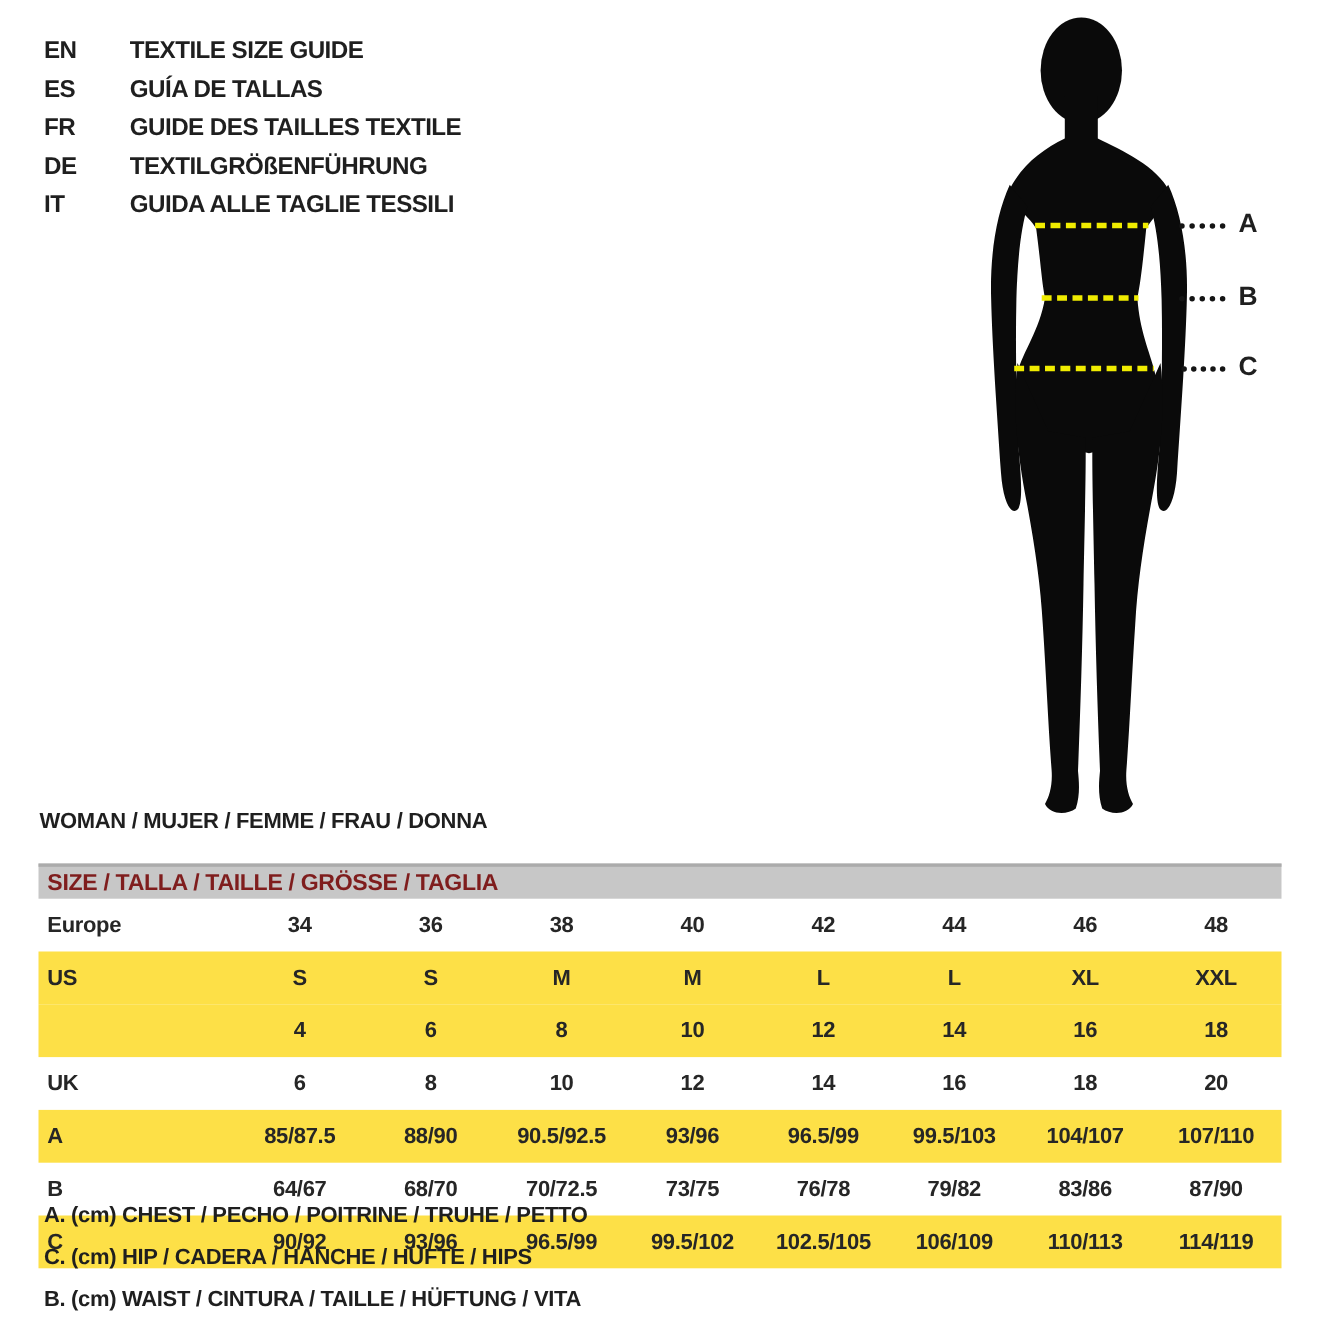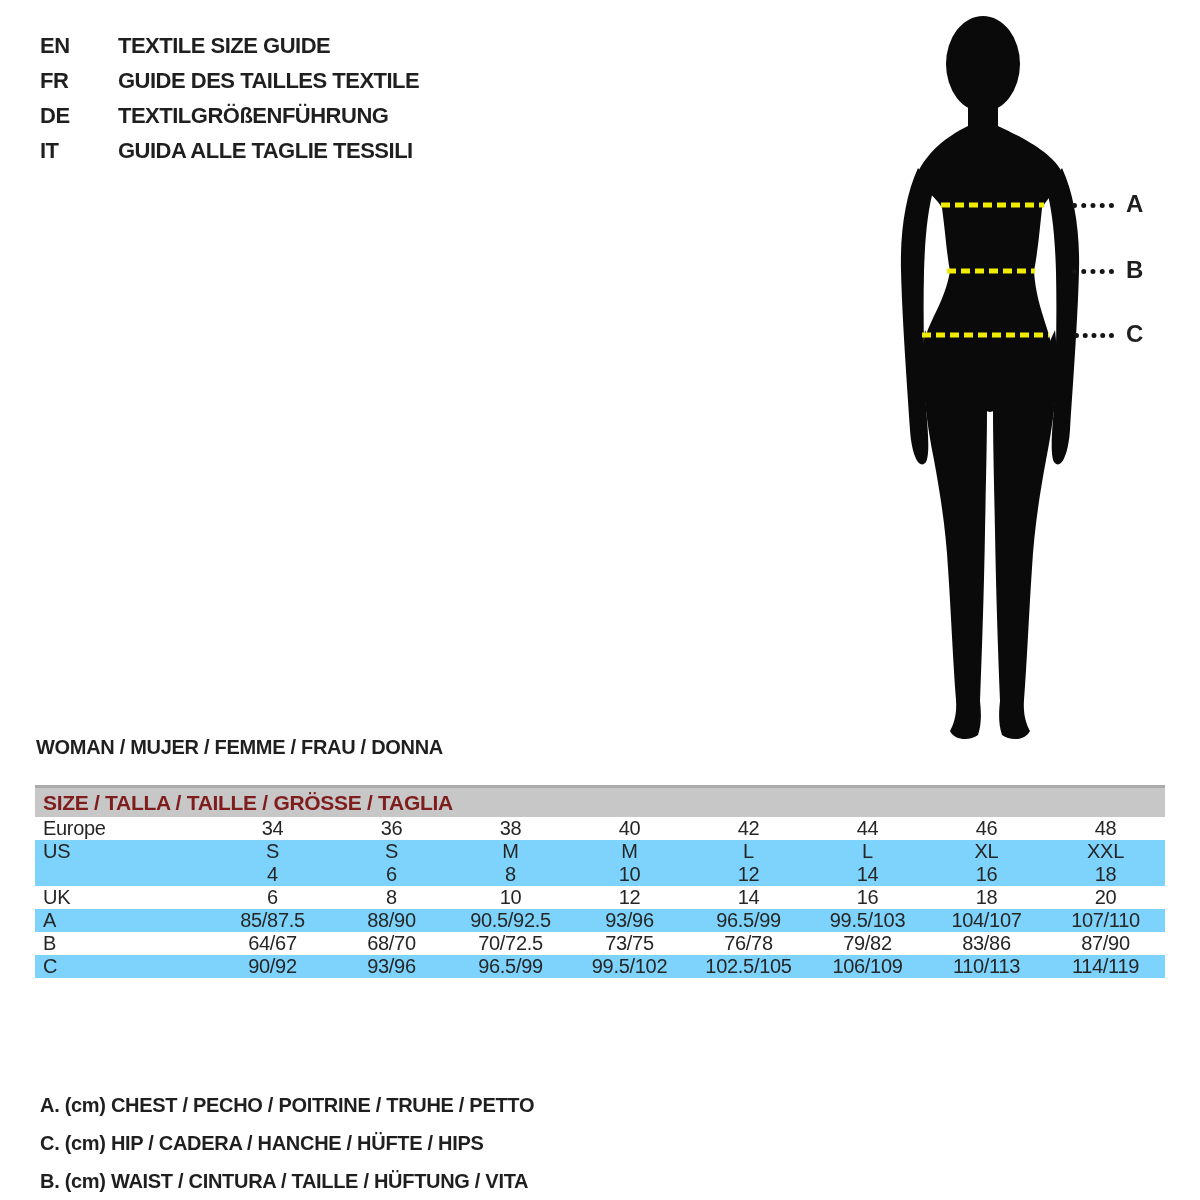--- a/index.html
+++ b/index.html
@@ -35,38 +35,42 @@
 
   
   .size-table{left:35px;top:785px;width:1130px;}
   .t-head{
     height:29px;background:#c7c7c7;border-top:3px solid #ababab;
     font-size:21px;font-weight:700;color:#7f1d1d;
     padding-left:8px;line-height:29px;letter-spacing:-0.3px;
   }
   .t-row{
     display:grid;grid-template-columns:178px repeat(8,1fr);
-    height:23px;align-items:center;
-    font-size:20px;font-weight:400;color:#262626;letter-spacing:-0.3px;
+    height:48px;align-items:center;
+    font-size:20px;font-weight:700;color:#262626;letter-spacing:-0.3px;
   }
-  .t-row.shade{background:#7dd3fc;}
+  .t-row.shade{background:#fde047;}
   .t-row .lbl{padding-left:8px;text-align:left;}
   .t-row .val{text-align:center;}
 
   
   .legend{left:40px;top:1086px;}
   .legend-line{height:38px;line-height:38px;font-size:20px;font-weight:700;letter-spacing:-0.3px;white-space:nowrap;}
 </style>
 </head>
 <body>
 
 <section class="abs langs">
   <div class="lang-row">
     <span class="lang-code">EN</span>
     <span class="lang-title">TEXTILE SIZE GUIDE</span>
+  </div>
+  <div class="lang-row">
+    <span class="lang-code">ES</span>
+    <span class="lang-title">GUÍA DE TALLAS</span>
   </div>
   <div class="lang-row">
     <span class="lang-code">FR</span>
     <span class="lang-title">GUIDE DES TAILLES TEXTILE</span>
   </div>
   <div class="lang-row">
     <span class="lang-code">DE</span>
     <span class="lang-title">TEXTILGRÖßENFÜHRUNG</span>
   </div>
   <div class="lang-row">

